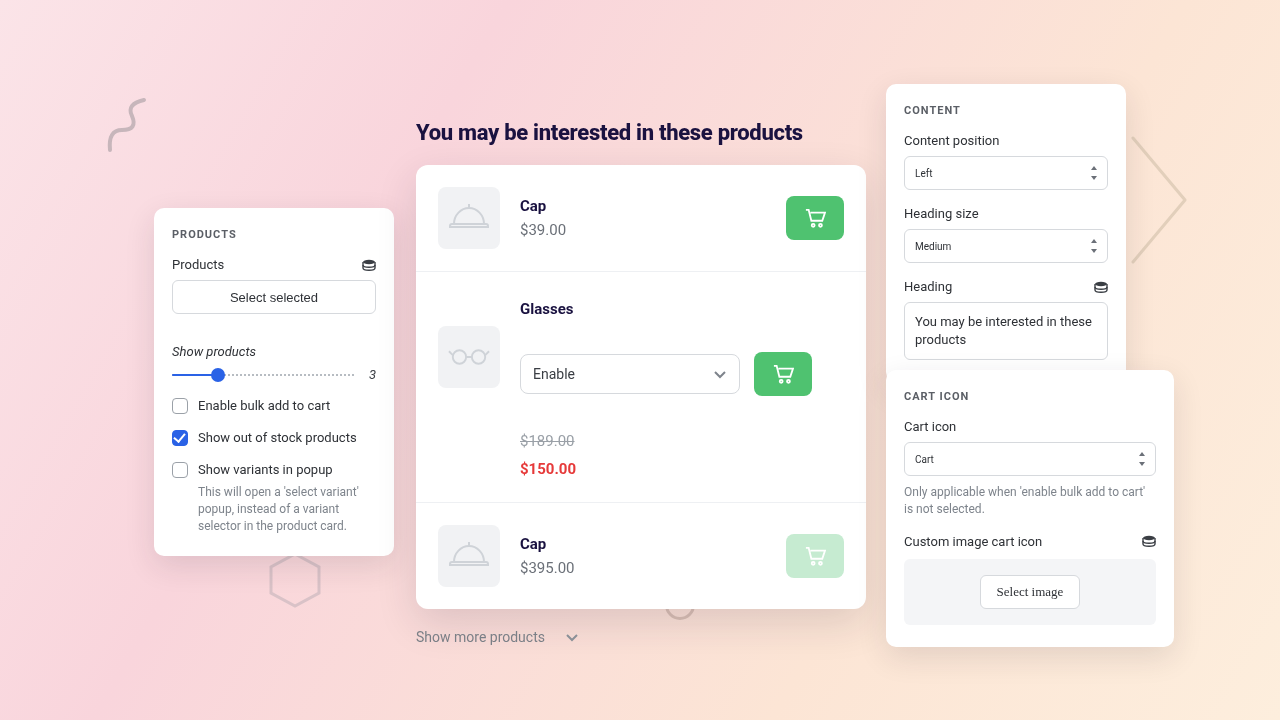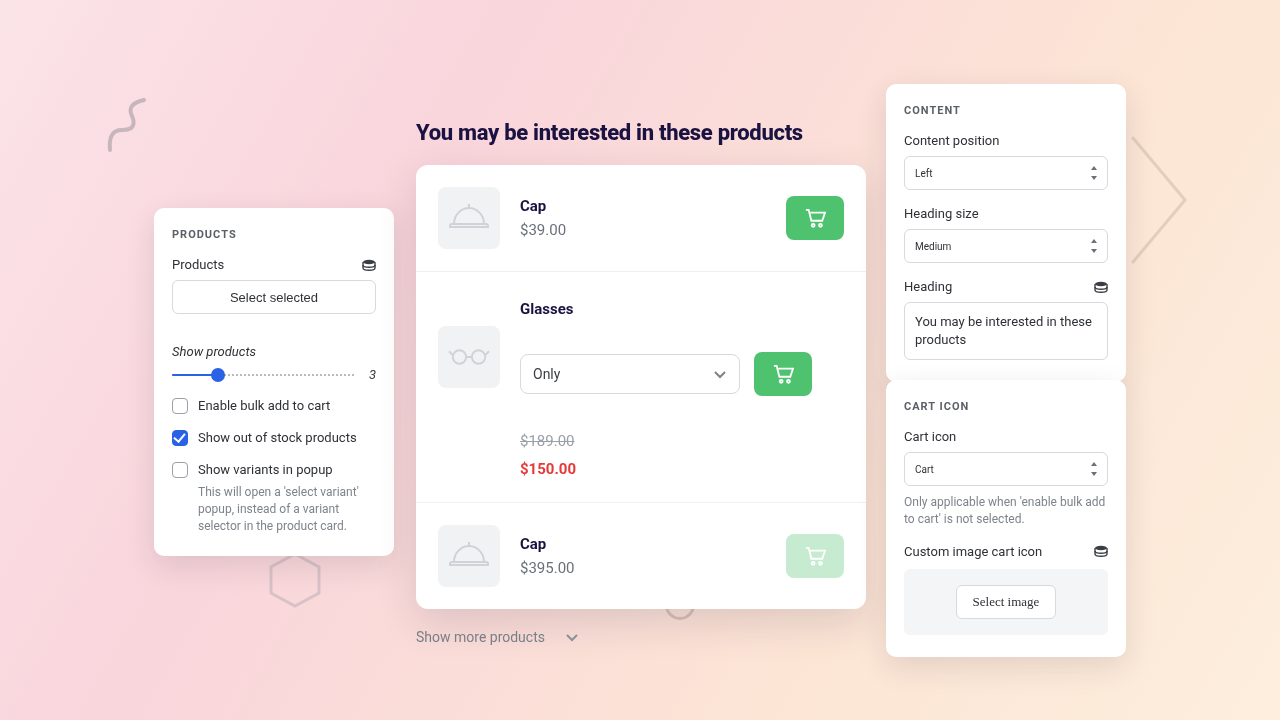--- a/index.html
+++ b/index.html
@@ -146,21 +146,21 @@
   }
 
   
   .panel-right-1 {
     position:absolute; top:84px; left:886px; width:240px;
     background:#fff; border-radius:10px;
     box-shadow:0 10px 30px rgba(40,30,50,0.12);
     padding:20px 18px 22px;
   }
   .panel-right-2 {
-    position:absolute; top:380px; left:886px; width:240px;
+    position:absolute; top:370px; left:886px; width:288px;
     background:#fff; border-radius:10px;
     box-shadow:0 10px 30px rgba(40,30,50,0.12);
     padding:20px 18px 22px;
   }
   .sel {
     width:100%; height:34px; border:1px solid #d6d9dd; border-radius:6px;
     padding:0 30px 0 10px; font-size:10px; color:#2e3136; background:#fff;
     position:relative; display:flex; align-items:center; cursor:pointer;
   }
   .sel-arrows {
@@ -275,21 +275,21 @@
           <svg viewBox="0 0 44 20">
               <circle cx="12" cy="10" r="7"></circle>
               <circle cx="32" cy="10" r="7"></circle>
               <path d="M19 10h6M5 8L1 4M39 8l4-4"></path>
             </svg>
         </div>
         <div class="prod-info glasses-info">
           <div class="prod-name">Glasses</div>
           <div class="glasses-top">
             <div class="variant-select">
-              <span>Only</span>
+              <span>Enable</span>
               <svg class="chev" viewBox="0 0 14 14">
                   <path d="M2 5l5 5 5-5"></path>
                 </svg>
             </div>
             <div class="cart-btn">
               <svg viewBox="0 0 24 22">
                   <path d="M2 2h3l3 12h12l3-9H7"></path>
                   <circle cx="10" cy="19" r="1.6"></circle>
                   <circle cx="18" cy="19" r="1.6"></circle>
                 </svg>

